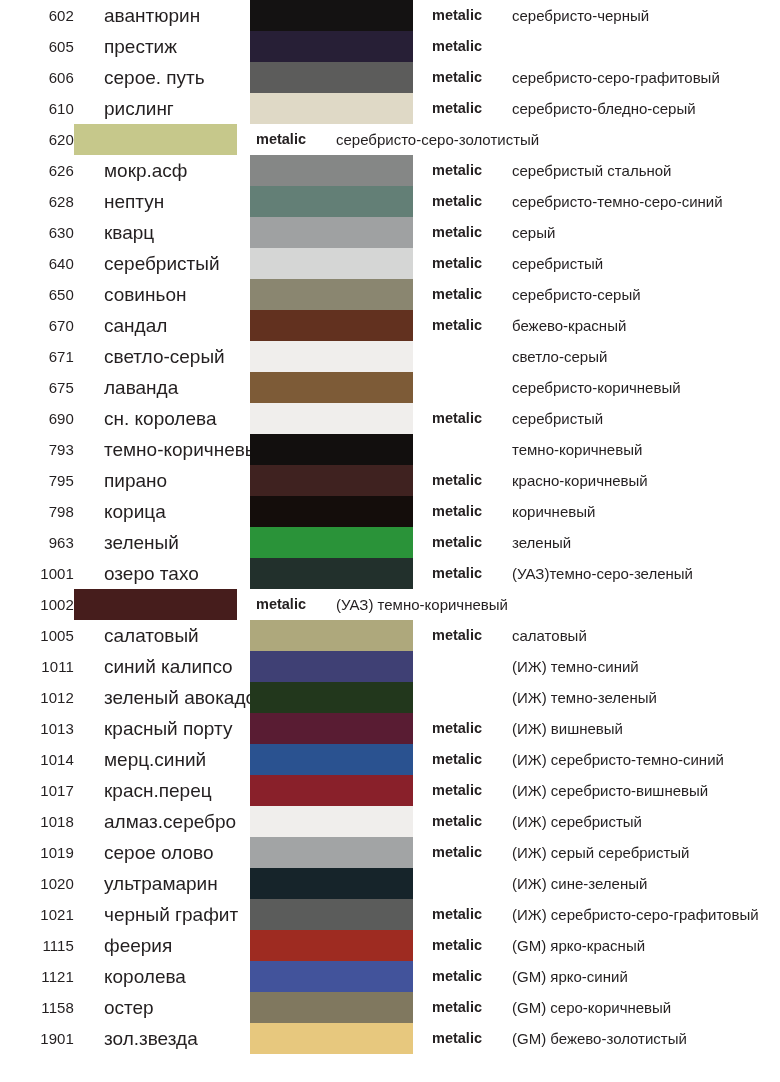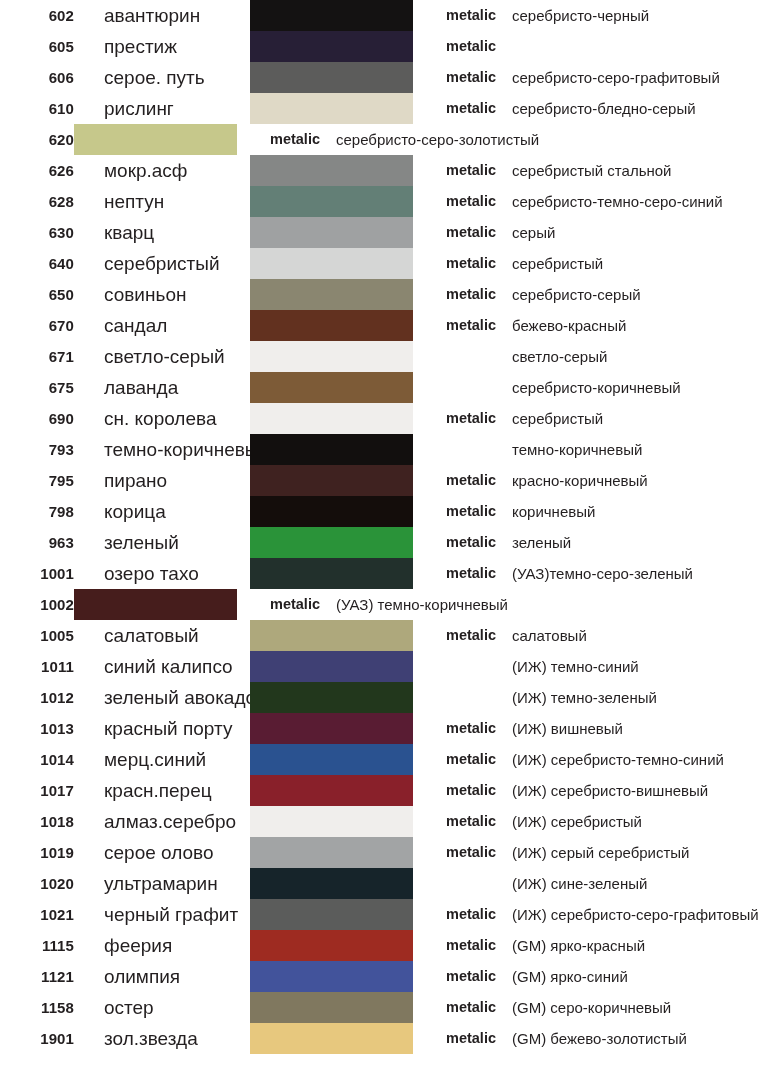--- a/index.html
+++ b/index.html
@@ -25,41 +25,40 @@
   }
   .c-code {
     width: 74px;
     flex: 0 0 74px;
     text-align: right;
     font-size: 15px;
     line-height: 31px;
     padding-right: 0px;
     letter-spacing: 0.1px;
     white-space: nowrap;
-    font-weight: bold;
   }
   .c-name {
     flex: 0 0 176px;
     width: 176px;
     padding-left: 30px;
     box-sizing: border-box;
     font-size: 19px;
     line-height: 31px;
     white-space: nowrap;
     overflow: visible;
   }
   .c-swatch {
     flex: 0 0 163px;
     width: 163px;
     align-self: stretch;
   }
   .c-metalic {
     flex: 0 0 80px;
     width: 80px;
-    padding-left: 33px;
+    padding-left: 19px;
     box-sizing: border-box;
     font-size: 14.5px;
     font-weight: bold;
     line-height: 31px;
     white-space: nowrap;
   }
   .c-desc {
     flex: 1 1 auto;
     padding-left: 19px;
     box-sizing: border-box;
@@ -281,21 +280,21 @@
     </div>
     <div class="row">
       <div class="c-code">1115</div>
       <div class="c-name">феерия</div>
       <div class="c-swatch" style="background: rgb(158, 43, 33);"></div>
       <div class="c-metalic">metalic</div>
       <div class="c-desc">(GM) ярко-красный</div>
     </div>
     <div class="row">
       <div class="c-code">1121</div>
-      <div class="c-name">олимпия</div>
+      <div class="c-name">королева</div>
       <div class="c-swatch" style="background: rgb(66, 83, 155);"></div>
       <div class="c-metalic">metalic</div>
       <div class="c-desc">(GM) ярко-синий</div>
     </div>
     <div class="row">
       <div class="c-code">1158</div>
       <div class="c-name">остер</div>
       <div class="c-swatch" style="background: rgb(128, 120, 95);"></div>
       <div class="c-metalic">metalic</div>
       <div class="c-desc">(GM) серо-коричневый</div>

